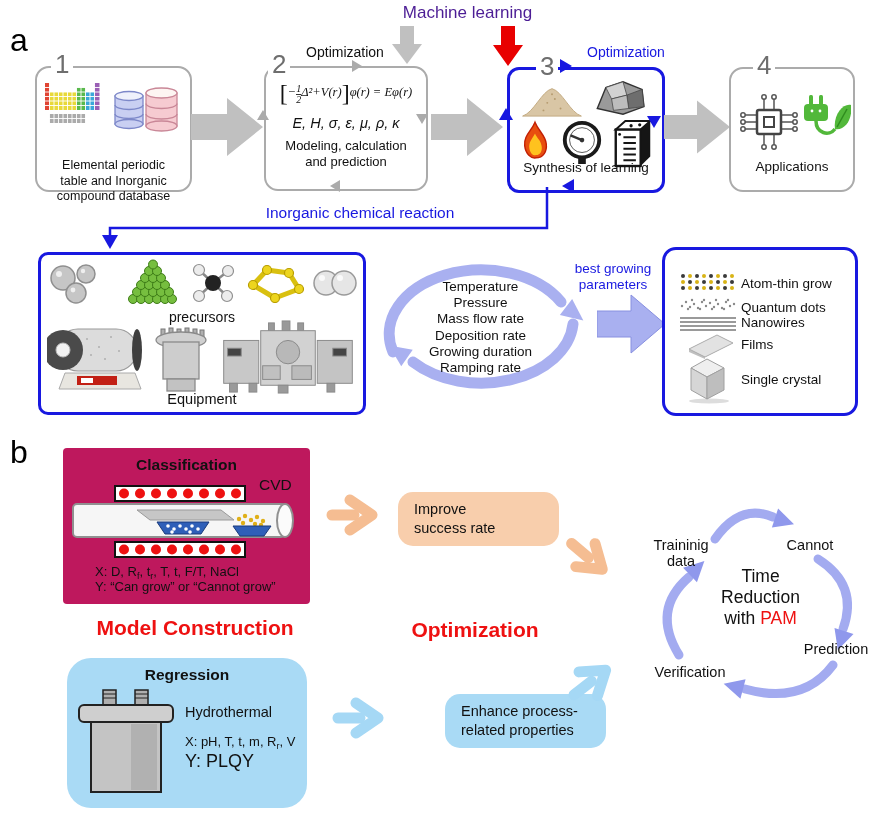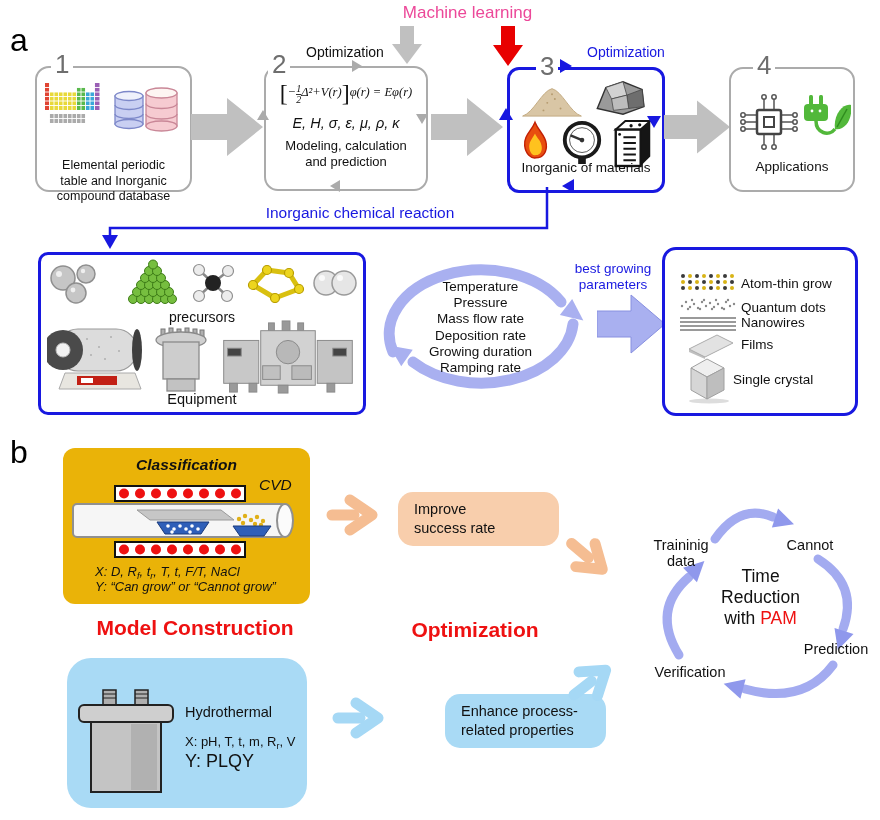--- a/index.html
+++ b/index.html
@@ -22,35 +22,35 @@
   .panel-label{font-size:32px;color:#000;}
   .red{color:#EE1111;}
   .blue{color:#1818E0;}
   .eq{font-family:"Liberation Serif",serif;font-style:italic;font-size:12.5px;white-space:nowrap;}
   .eq .br{font-size:24px;font-style:normal;font-weight:300;vertical-align:-5px;}
   .frac{display:inline-block;vertical-align:-7px;text-align:center;font-size:10px;line-height:1.05;}
   .frac .den{border-top:1px solid #333;display:block;}
   .sub{font-size:9px;vertical-align:-3px;}
   .peachbox{position:absolute;background:#F8CEAC;border-radius:15px;}
   .bluebox{position:absolute;background:#A9DAF5;border-radius:15px;}
-  .bigbox-peach{position:absolute;background:#eab308;border-radius:12px;font-style:italic;}
+  .bigbox-peach{position:absolute;background:#be185d;border-radius:4px;}
   .bigbox-blue{position:absolute;background:#A9DAF5;border-radius:24px;}
   .hdr{font-weight:bold;font-size:15.5px;}
   .redtitle{font-weight:bold;font-size:21px;color:#EE1111;}
   .cyc-label{font-size:14.5px;line-height:16px;text-align:center;}
   svg{display:block;}
 </style>
 </head>
 <body>
 
 <div id="stage">
 
   <div class="abs panel-label" style="left:10px;top:22px;">a</div>
 
-  <div class="abs ctr" style="left:380px;top:3px;width:175px;font-size:17px;color:#ec4899;">Machine learning</div>
+  <div class="abs ctr" style="left:380px;top:3px;width:175px;font-size:17px;color:#4c1d95;">Machine learning</div>
 
   <svg class="abs" style="left:392px;top:26px;" width="30" height="38" viewBox="0 0 30 38">
     <polygon points="8,0 22,0 22,18 30,18 15,38 0,18 8,18" fill="#C0C0C0"></polygon>
   </svg>
   <svg class="abs" style="left:493px;top:26px;" width="30" height="40" viewBox="0 0 30 40">
     <polygon points="8,0 22,0 22,19 30,19 15,40 0,19 8,19" fill="#E80000"></polygon>
   </svg>
 
   <div class="abs ctr" style="left:290px;top:44px;width:110px;font-size:14px;">Optimization</div>
   <div class="abs ctr blue" style="left:572px;top:44px;width:108px;font-size:14px;">Optimization</div>
@@ -149,21 +149,21 @@
       <polygon points="32,12 42,3 42,40 32,50" fill="#151515"></polygon>
       <polygon points="6,12 16,3 42,3 32,12" fill="#fff" stroke="#151515" stroke-width="2"></polygon>
       <circle cx="22" cy="8" r="1.7" fill="#151515"></circle>
         <circle cx="31" cy="7" r="1.7" fill="#151515"></circle>
       <rect x="6" y="12" width="26" height="38" fill="#fff" stroke="#151515" stroke-width="2.5"></rect>
       <g stroke="#151515" stroke-width="2">
           <path d="M14,20H27M14,26H27M14,32H27M14,38H27M14,44H27"></path>
         </g>
       <circle cx="10" cy="17" r="1.5" fill="#151515"></circle>
     </svg>
-    <div class="abs ctr" style="left:0;top:90px;width:100%;font-size:13.5px;">Inorganic of materials</div>
+    <div class="abs ctr" style="left:0;top:90px;width:100%;font-size:13.5px;">Synthesis of learning</div>
   </div>
   <div class="tri tri-r b-r" style="left:560px;top:59px;"></div>
   <div class="tri tri-d b-d" style="left:647px;top:116px;"></div>
   <div class="tri tri-l b-l" style="left:562px;top:179px;"></div>
   <div class="tri tri-u b-u" style="left:499px;top:108px;"></div>
 
   <svg class="abs" style="left:664px;top:98px;" width="66" height="58" viewBox="0 0 72 58">
     <polygon points="0,16 36,16 36,0 72,29 36,58 36,42 0,42" fill="#C0C0C0"></polygon>
   </svg>
 
@@ -430,21 +430,21 @@
       <polygon points="16,17 44,3 60,11 32,25" fill="#E2E2E2" stroke="#ABABAB" stroke-width="1"></polygon>
     </svg>
     <div class="abs" style="left:76px;top:87px;font-size:13.5px;">Films</div>
 
     <svg class="abs" style="left:18px;top:106px;" width="48" height="48" viewBox="0 0 48 48">
       <ellipse cx="26" cy="45" rx="20" ry="2.6" fill="#DDDDDD"></ellipse>
       <polygon points="8,12 24,3 41,12 24,21" fill="#EFEFEF" stroke="#A0A0A0" stroke-width="1"></polygon>
       <polygon points="8,12 24,21 24,43 8,34" fill="#D6D6D6" stroke="#A0A0A0" stroke-width="1"></polygon>
       <polygon points="41,12 24,21 24,43 41,34" fill="#BEBEBE" stroke="#A0A0A0" stroke-width="1"></polygon>
     </svg>
-    <div class="abs" style="left:68px;top:122px;font-size:13.5px;">Single crystal</div>
+    <div class="abs" style="left:76px;top:122px;font-size:13.5px;">Single crystal</div>
   </div>
 
   <div class="abs panel-label" style="left:10px;top:434px;">b</div>
 
   <div class="bigbox-peach" style="left:63px;top:448px;width:247px;height:156px;">
     <div class="abs ctr hdr" style="left:0;top:8px;width:100%;">Classification</div>
     <div class="abs" style="left:196px;top:28px;font-size:15.5px;">CVD</div>
     <svg class="abs" style="left:8px;top:36px;" width="228" height="78" viewBox="0 0 228 78">
       <rect x="44" y="2" width="130" height="15" fill="#fff" stroke="#111" stroke-width="2"></rect>
       <g fill="#EE1111">
@@ -496,20 +496,21 @@
     </svg>
     <div class="abs" style="left:32px;top:116px;font-size:13px;">
       <span>X: D, R</span><span class="sub">f</span><span>, t</span><span class="sub">r</span><span>, T, t, F/T, NaCl</span>
     </div>
     <div class="abs" style="left:32px;top:131px;font-size:13px;">Y: “Can grow” or “Cannot grow”</div>
   </div>
 
   <div class="abs ctr redtitle" style="left:85px;top:616px;width:220px;">Model Construction</div>
 
   <div class="bigbox-blue" style="left:67px;top:658px;width:240px;height:150px;">
+    <div class="abs ctr hdr" style="left:0;top:8px;width:100%;">Regression</div>
     <svg class="abs" style="left:8px;top:30px;" width="104" height="112" viewBox="0 0 104 112">
       <g fill="#AFAFAF" stroke="#222" stroke-width="1.5">
         <rect x="28" y="2" width="13" height="15"></rect>
           <rect x="60" y="2" width="13" height="15"></rect>
       </g>
       <g stroke="#222" stroke-width="1">
           <path d="M28,6 H41 M28,10 H41 M60,6 H73 M60,10 H73"></path>
         </g>
       <rect x="4" y="17" width="94" height="17" rx="5" fill="#CFCFCF" stroke="#222" stroke-width="2"></rect>
       <rect x="16" y="34" width="70" height="70" fill="#C4C4C4" stroke="#222" stroke-width="2"></rect>

